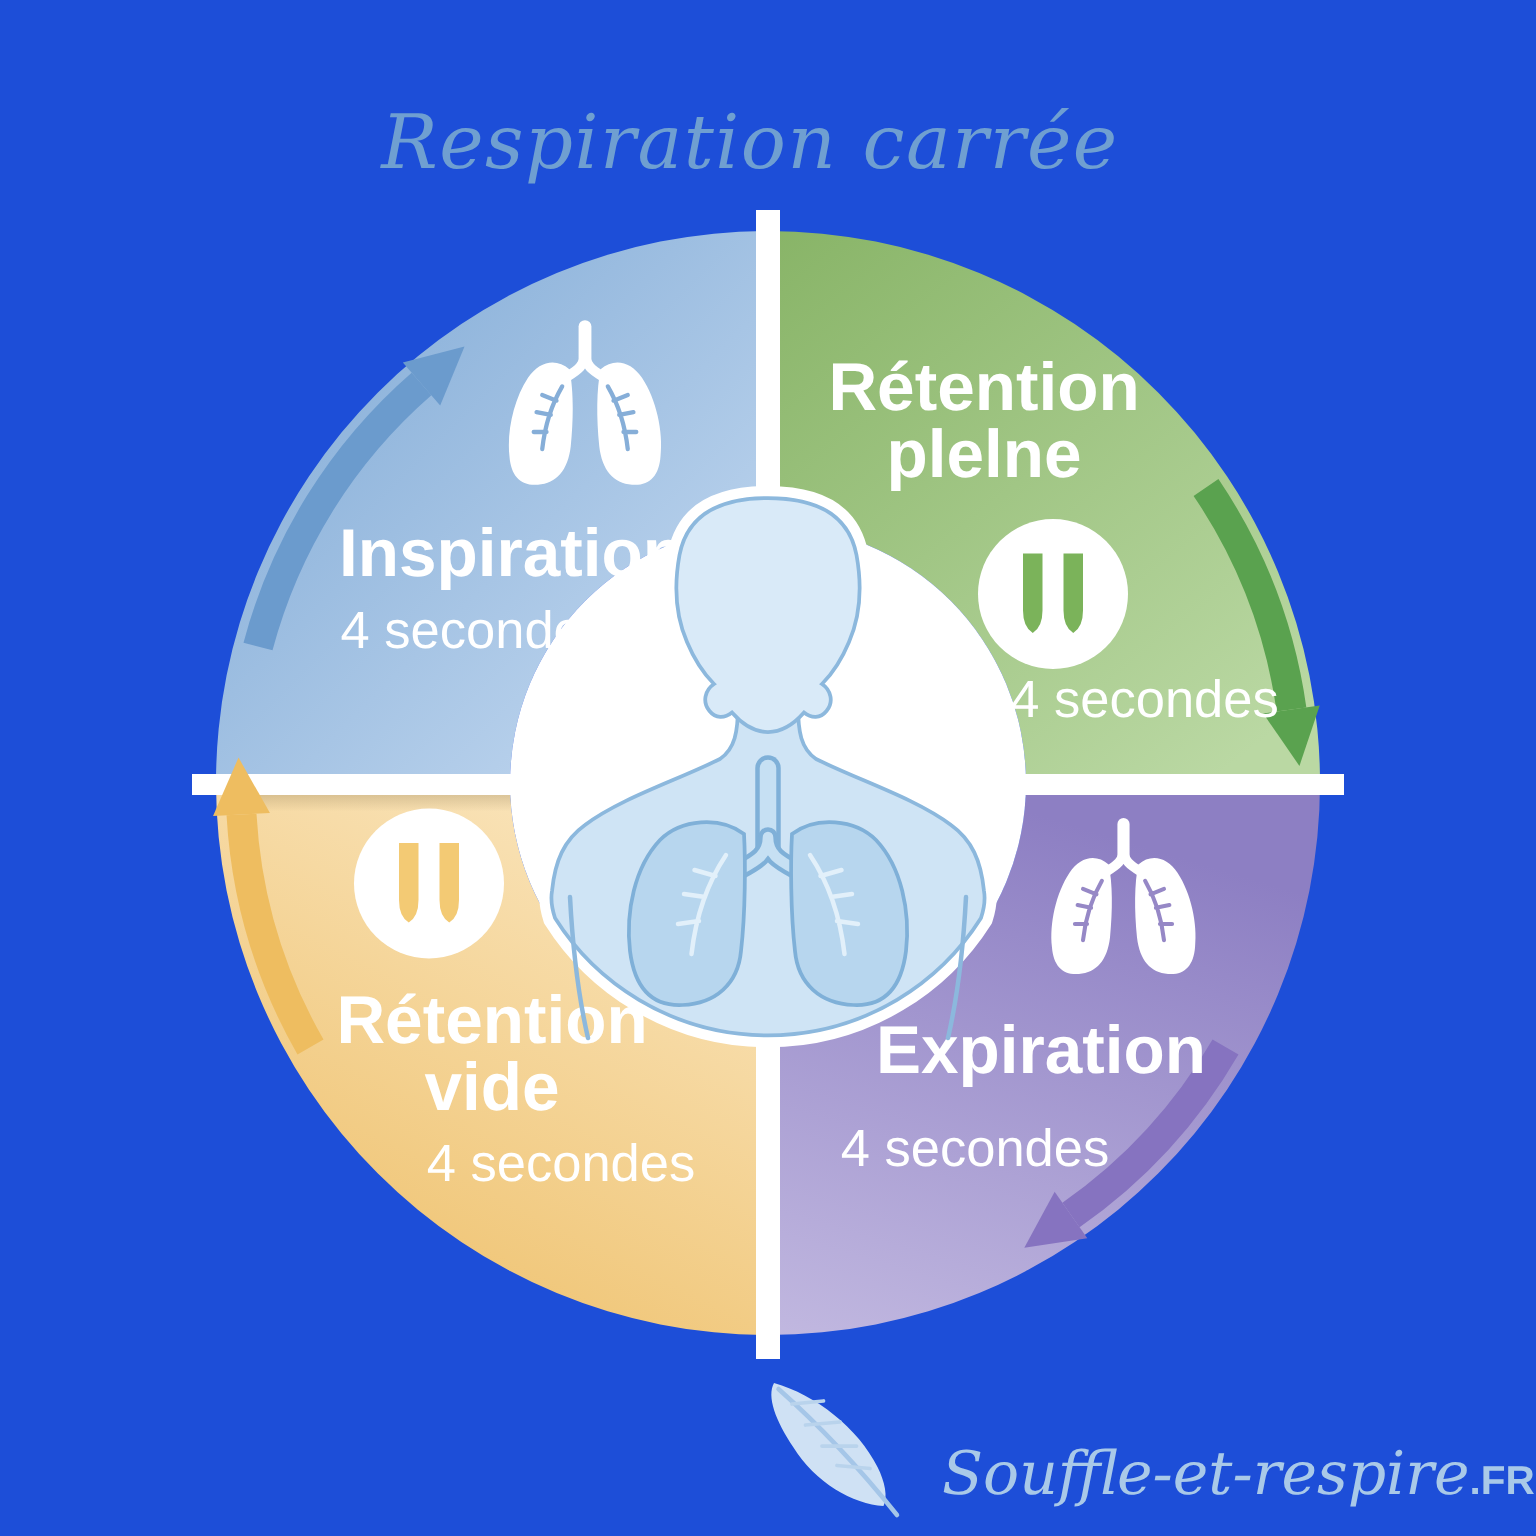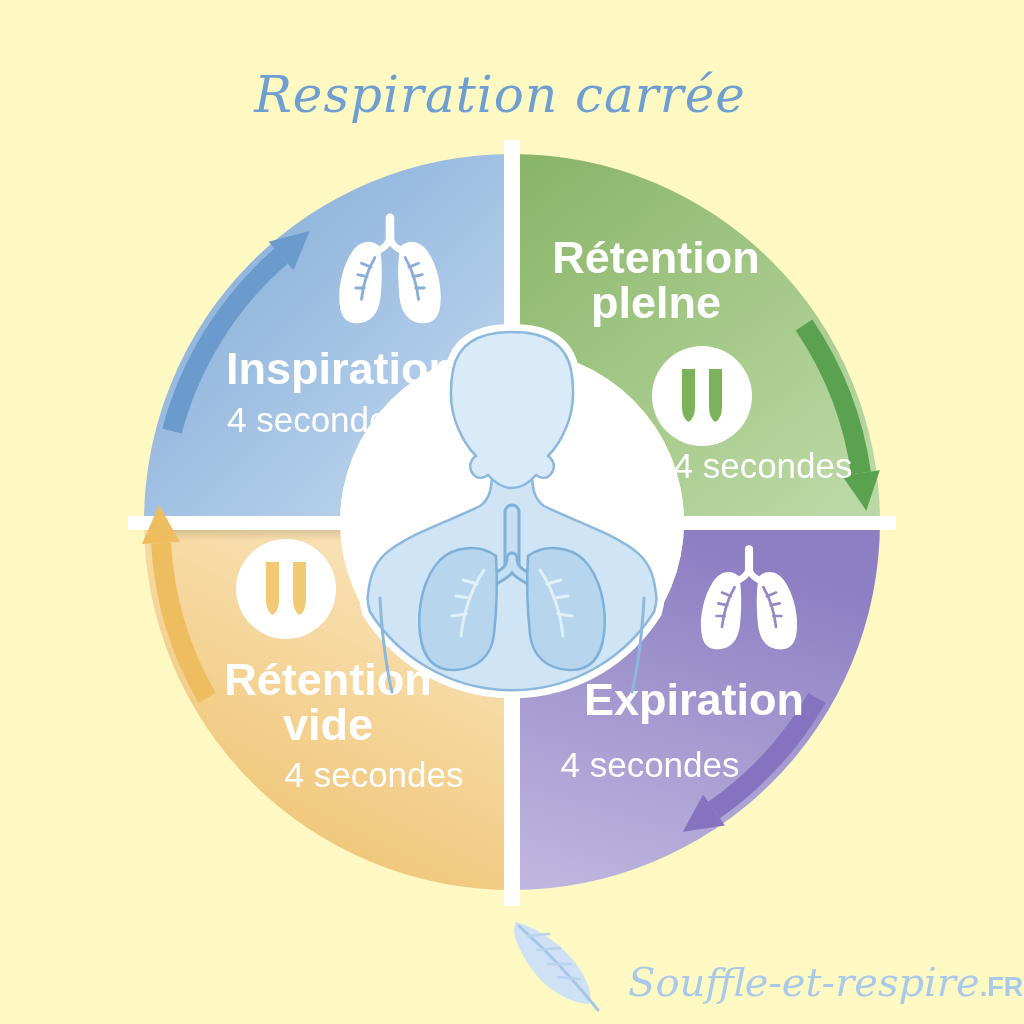--- a/index.html
+++ b/index.html
@@ -1,16 +1,16 @@
 <!DOCTYPE html>
 <html><head>
 <meta charset="utf-8">
 <style>
   html,body{margin:0;padding:0;background:#ffffff;}
-  .stage{position:relative;width:1024px;height:1024px;background:#fef9c3;overflow:hidden;
+  .stage{position:relative;width:1024px;height:1024px;background:#1d4ed8;overflow:hidden;
          font-family:"Liberation Sans", sans-serif;}
   svg{display:block;width:1024px;height:1024px;}
   text{user-select:none;}
   .seg-label{font-family:"Liberation Sans",sans-serif;font-weight:700;fill:#ffffff;}
   .seg-duration{font-family:"Liberation Sans",sans-serif;font-weight:400;fill:#ffffff;}
   .title-text{font-family:"DejaVu Serif","Liberation Serif",serif;font-style:italic;fill:#6f9fd1;}
   .brand-text{font-family:"DejaVu Serif","Liberation Serif",serif;font-style:italic;fill:#a9c9e8;}
   .brand-tld{font-family:"Liberation Sans",sans-serif;font-weight:700;font-style:normal;fill:#a9c9e8;}
 </style>
 </head>

